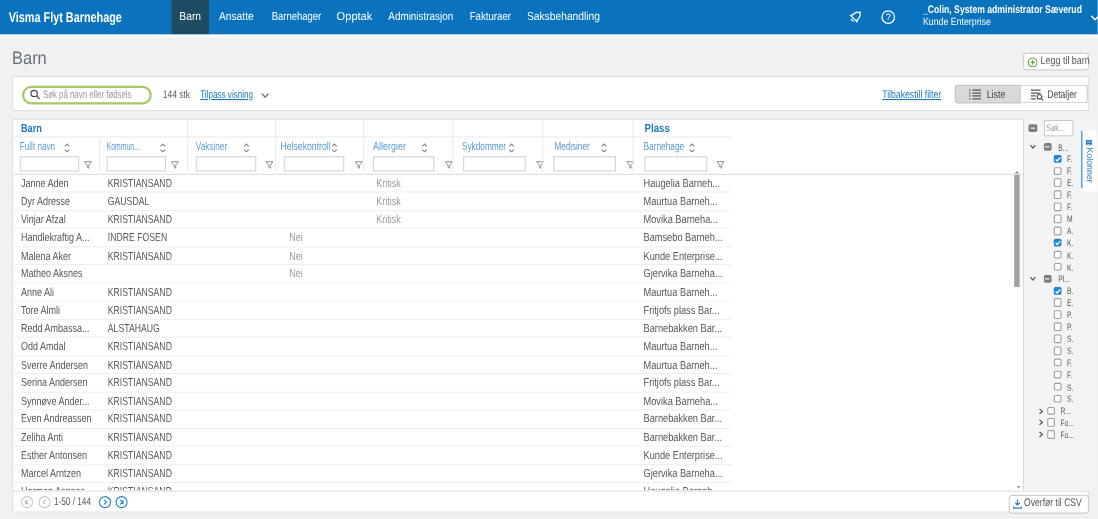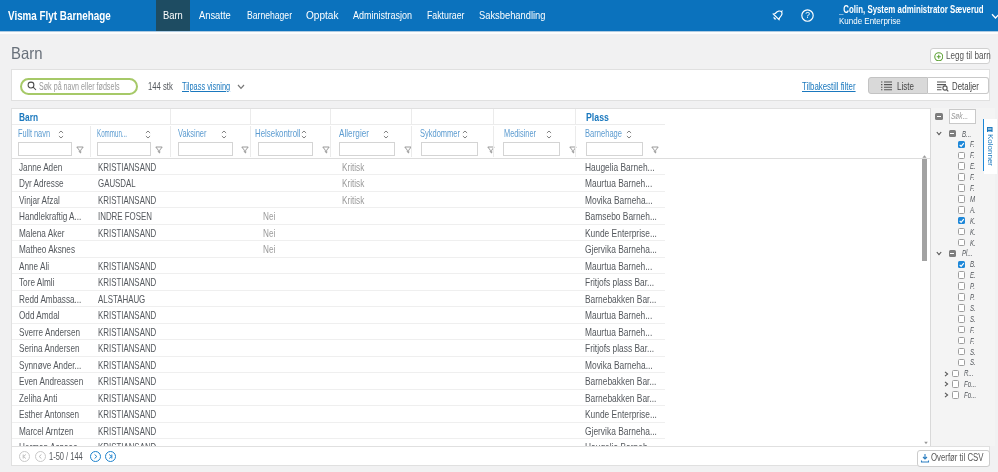--- a/index.html
+++ b/index.html
@@ -242,21 +242,21 @@
 <div class="abs t" style="left:573.8px;top:332.7px;font-size:10.5px;font-weight:400;color:#54585d;transform:scaleX(0.8);">Haugelia Barneh...</div>
 
 <svg class="abs" style="left:910.0px;top:45.0px;" width="5" height="5" viewBox="0 0 5 5">
       <path d="M2.5 1.2 L4.6 3.8 H0.4 Z" fill="#9a9a9a"></path>
     </svg>
 <div class="abs" style="left:910.0px;top:50.0px;width:5px;height:102px;background:#a2a2a2;"></div>
 <svg class="abs" style="left:912.0px;top:332.0px;" width="4" height="4" viewBox="0 0 4 4">
       <path d="M2 3.2 L3.8 0.8 H0.2 Z" fill="#9a9a9a"></path>
     </svg>
 </div>
-<div class="abs" style="left:929.5px;top:107.5px;width:65px;height:338.5px;background:#f4f4f4;border-left:1px solid #d9d9d9;font-style:italic;">
+<div class="abs" style="left:929.5px;top:107.5px;width:65px;height:338.5px;background:#f4f4f4;border-left:1px solid #d9d9d9;">
 <div class="abs" style="left:4.5px;top:5.0px;width:7.5px;height:7.5px;background:#7d7d7d;border-radius:1.5px;"></div>
     <div class="abs" style="left:6.3px;top:8.0px;width:3.9px;height:1.5px;background:#fff;"></div>
 <div class="abs" style="left:18.0px;top:1.0px;width:27px;height:15px;background:#fff;border:1px solid #c9c9c9;"></div>
 <div class="abs t" style="left:20.5px;top:3.2px;font-size:8.5px;font-weight:400;color:#999;transform:scaleX(0.77);">Søk...</div>
 <svg class="abs" style="left:5.5px;top:23.7px;" width="6" height="5" viewBox="0 0 6 5">
       <path d="M0.8 1 L3 3.6 L5.2 1" fill="none" stroke="#555" stroke-width="1.1"></path>
     </svg>
 <div class="abs" style="left:18.0px;top:22.2px;width:7.5px;height:7.5px;background:#7d7d7d;border-radius:1.5px;"></div>
     <div class="abs" style="left:19.8px;top:25.2px;width:3.9px;height:1.5px;background:#fff;"></div>
 <div class="abs t" style="left:31.5px;top:21.0px;font-size:8.5px;font-weight:400;color:#54585d;transform:scaleX(0.72);">B...</div>

